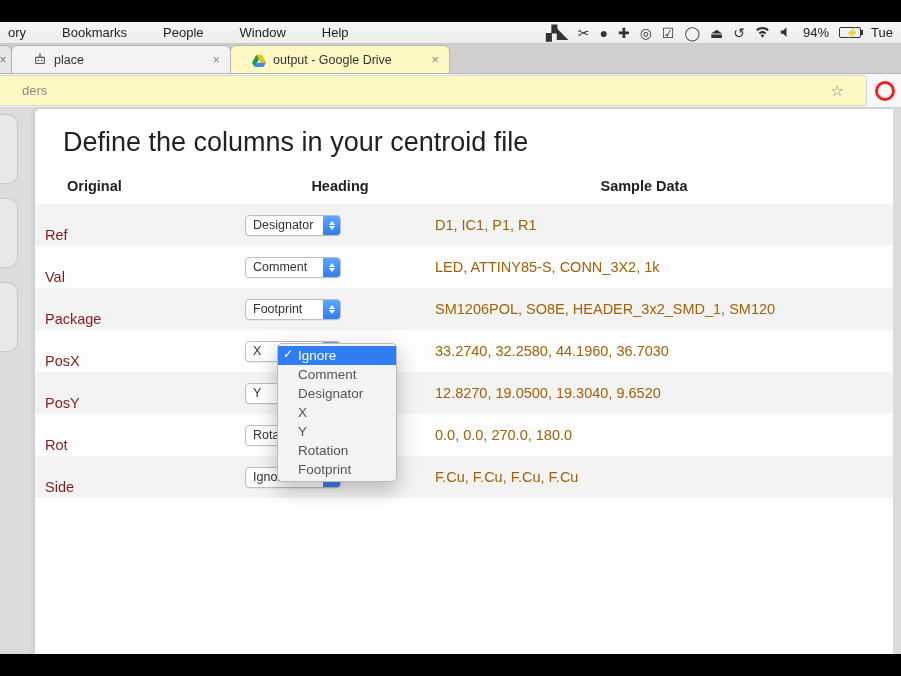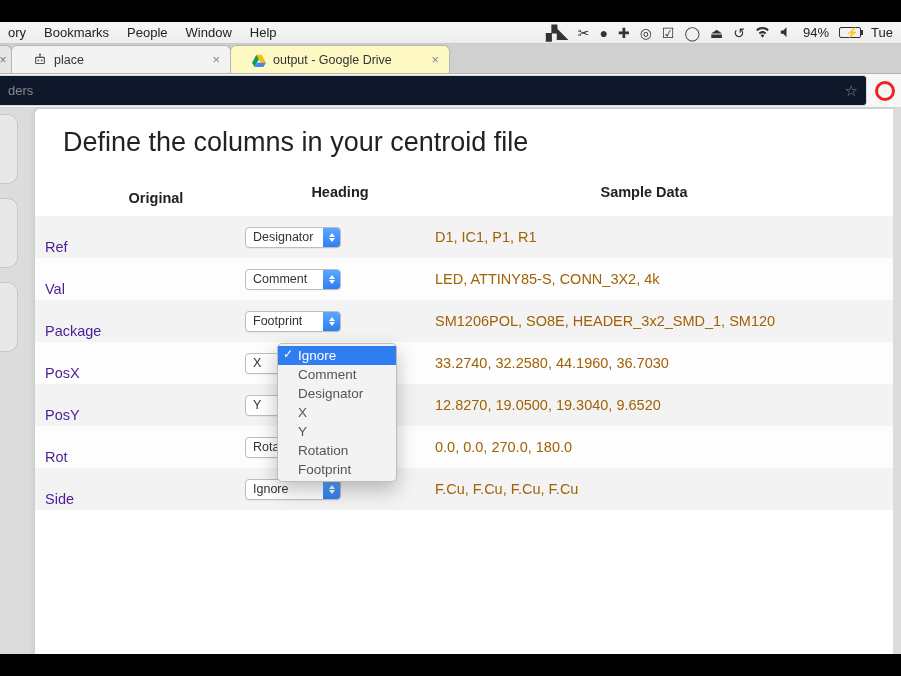--- a/index.html
+++ b/index.html
@@ -16,21 +16,21 @@
   
   .menubar {
     height: 22px;
     background: linear-gradient(#f6f6f6,#ededed);
     display:flex; align-items:center;
     padding: 0 8px;
     font-size:13px;
     color:#222;
     border-bottom:1px solid #c9c9c9;
   }
-  .menubar .menu-left { display:flex; gap:18px; }
+  .menubar .menu-left { display:flex; gap:36px; }
   .menubar .menu-item { cursor:default; }
   .menubar .spacer { flex:1; }
   .menubar .menu-right { display:flex; gap:10px; align-items:center; font-size:13px; }
   .menubar .menu-right .ico { font-size:14px; color:#333; }
   .battery-box {
     display:inline-block; width:22px; height:11px; border:1px solid #333;
     border-radius:2px; position:relative; vertical-align:middle;
   }
   .battery-box::after{
     content:""; position:absolute; right:-3px; top:2px; width:2px; height:5px; background:#333;
@@ -83,29 +83,29 @@
   .addrbar {
     height:34px;
     background:#f7f7f7;
     border-bottom:1px solid #d6d6d6;
     display:flex;
     align-items:center;
     padding:0 6px 0 0;
   }
   .omnibox {
     flex:1; height:31px;
-    background:#0f172a;
+    background:#fef9c3;
     border:1px solid #d8d8d8;
     border-left:none;
     border-top-left-radius:0;
     border-bottom-left-radius:0;
     border-top-right-radius:4px;
     border-bottom-right-radius:4px;
     display:flex; align-items:center;
-    padding:0 8px;
+    padding:0 22px;
     color:#888;
     font-size:13px;
   }
   .omnibox .url { flex:1; }
   .omnibox .star { color:#888; font-size:15px; }
   .opera-ico {
     width:20px; height:20px; border-radius:50%;
     border:3px solid #e22; margin-left:8px;
     position:relative;
   }
@@ -152,27 +152,27 @@
     align-items:center;
     padding:3px 0 3px 10px;
     font-size:14.5px;
   }
   .grid .hdr {
     font-weight:700;
     color:#222;
     padding-bottom:10px;
     padding-top:4px;
   }
-  .grid .hdr .c1 { text-align:center; padding-left:22px;margin-top:12px;}
+  .grid .hdr .c1 { text-align:left; padding-left:22px;}
   .grid .hdr .c2 { text-align:center; }
   .grid .hdr .c3 { text-align:center; padding-right:40px;}
   .grid .row { min-height:26px; }
   .grid .row:nth-child(even){ background:#f3f3f3; }
   .grid .row:nth-child(odd){ background:#fdfdfd; }
-  .grid .row .c1 { color:#4c1d95;margin-top:20px; }
+  .grid .row .c1 { color:#7f1d1d;margin-top:20px; }
   .grid .row .c2 { }
   .grid .row .c3 { color:#a16207; min-width:0; overflow:hidden; text-overflow:ellipsis; white-space:nowrap;}
   
   .mac-select {
     display:inline-flex;
     height:21px;
     border:1px solid #bdbdbd;
     border-radius:4px;
     overflow:hidden;
     background:#fff;
@@ -347,21 +347,21 @@
         <div class="c1">Val</div>
         <div class="c2">
           <div class="mac-select">
             <span class="val">Comment</span>
             <span class="arrows">
                 <span class="up"></span>
                 <span class="down"></span>
               </span>
           </div>
         </div>
-        <div class="c3">LED, ATTINY85-S, CONN_3X2, 4k</div>
+        <div class="c3">LED, ATTINY85-S, CONN_3X2, 1k</div>
       </div>
 
       <div class="row">
         <div class="c1">Package</div>
         <div class="c2">
           <div class="mac-select">
             <span class="val">Footprint</span>
             <span class="arrows">
                 <span class="up"></span>
                 <span class="down"></span>

